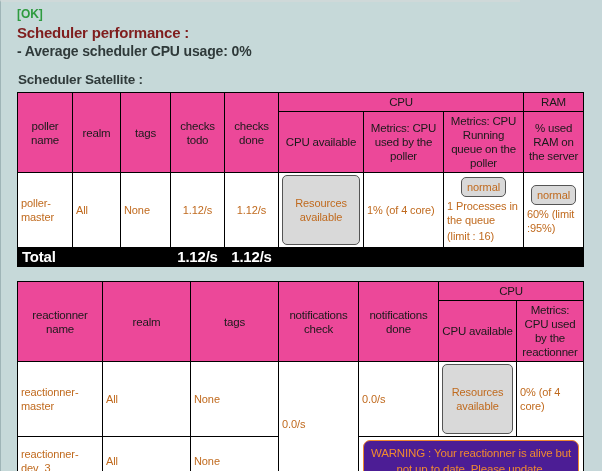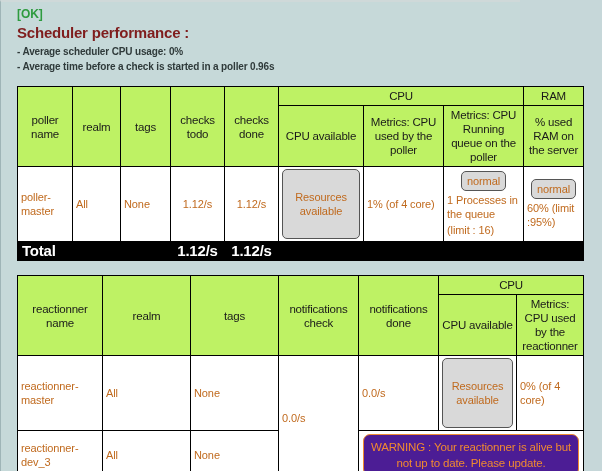--- a/index.html
+++ b/index.html
@@ -39,21 +39,21 @@
   .h-title {
     color: #7f1d1d;
     font-size: 15px;
     font-weight: 600;
     line-height: 19px;
     margin: 0 0 2px 0;
     letter-spacing: -0.2px;
   }
   .sub-line {
     color: #2f3a3a;
-    font-size: 10px;
+    font-size: 14px;
     line-height: 15px;
     font-weight: 600;
     letter-spacing: -0.15px;
     margin: 0;
   }
   .spacer {
     height: 12px;
   }
   .h-title2 {
     color: #2f3a3a;
@@ -71,21 +71,21 @@
     border: 1px solid #000;
     font-size: 11px;
   }
   table.grid th, table.grid td {
     border: 1px solid #000;
     padding: 2px 3px;
     vertical-align: middle;
     overflow: hidden;
   }
   table.grid th {
-    background: #bef264;
+    background: #ec4899;
     color: #1a1a1a;
     font-weight: 400;
     text-align: center;
     font-size: 11.5px;
     line-height: 14px;
     letter-spacing: -0.2px;
   }
   table.grid td {
     color: #c06a1e;
     font-size: 11px;
@@ -155,24 +155,24 @@
 <body>
 
 <div class="page">
   <div class="inner">
 
     <div class="ok-line">[OK]</div>
 
     <div class="h-title">Scheduler performance :</div>
 
     <div class="sub-line">- Average scheduler CPU usage: 0%</div>
-    <div class="sub-line">- Average time before a check is started in a poller 0.96s</div>
 
     <div class="spacer"></div>
 
+    <div class="h-title2">Scheduler Satellite :</div>
 
     <table class="grid" style="width:566px;">
       <colgroup>
         <col style="width:55px">
         <col style="width:48px">
         <col style="width:50px">
         <col style="width:54px">
         <col style="width:54px">
         <col style="width:85px">
         <col style="width:80px">

